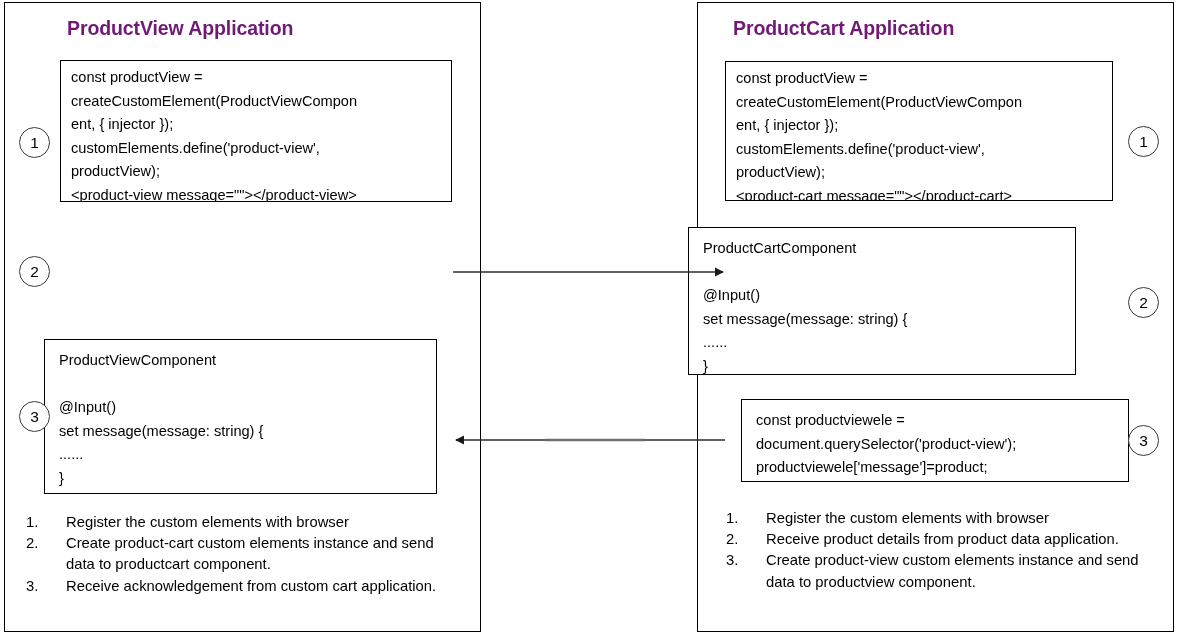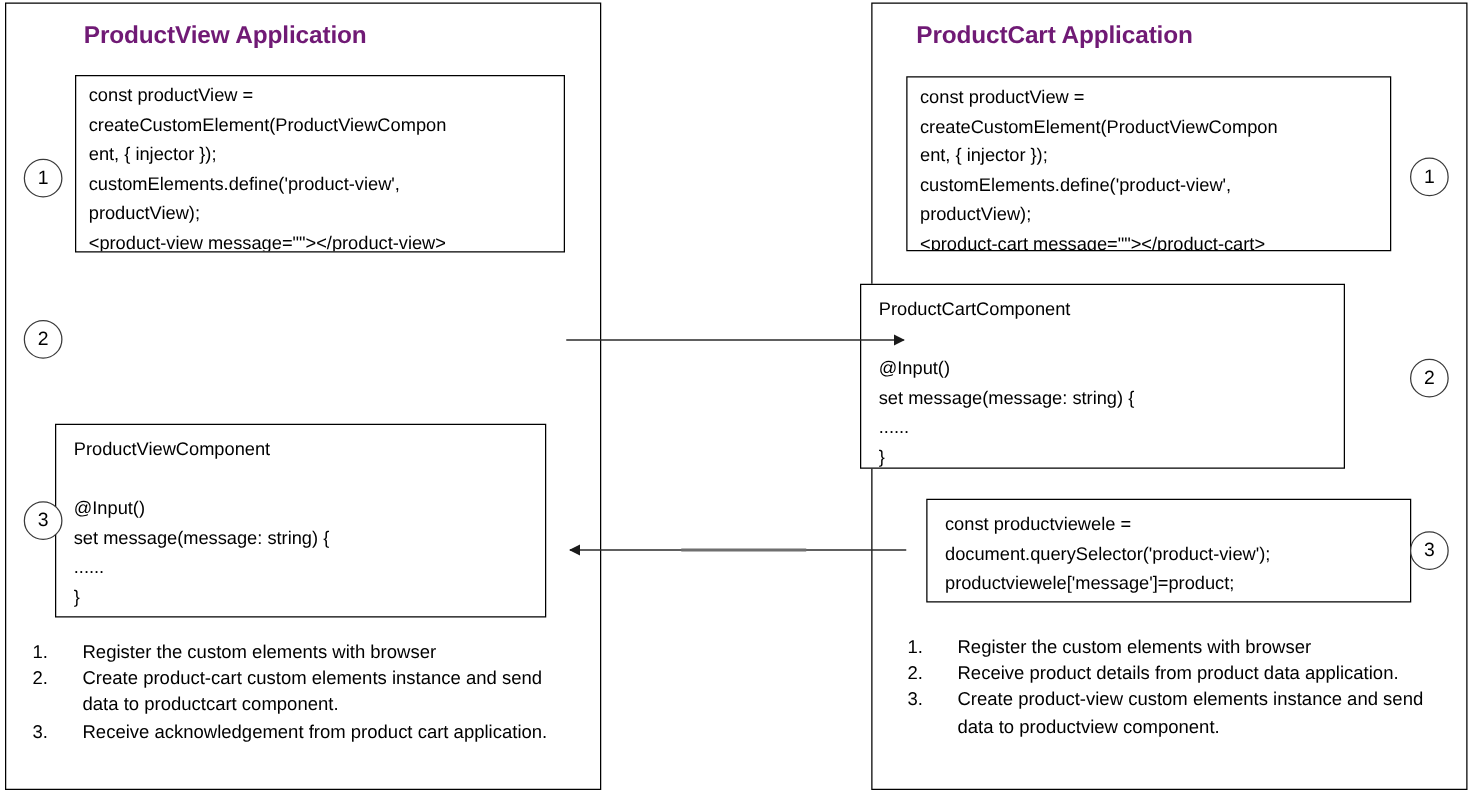--- a/index.html
+++ b/index.html
@@ -141,21 +141,21 @@
     <div class="step-row">
       <span class="step-num">1.</span>
       <span class="step-text">Register the custom elements with browser</span>
     </div>
     <div class="step-row">
       <span class="step-num">2.</span>
       <span class="step-text">Create product-cart custom elements instance and send data to productcart component.</span>
     </div>
     <div class="step-row">
       <span class="step-num">3.</span>
-      <span class="step-text">Receive acknowledgement from product cart application.</span>
+      <span class="step-text">Receive acknowledgement from custom cart application.</span>
     </div>
   </div>
 
   <div class="app-panel" id="panel-right">
     <div class="panel-title">ProductCart Application</div>
   </div>
 
   <div class="code-box" id="rbox1">const productView =
 createCustomElement(ProductViewCompon
 ent, { injector });

